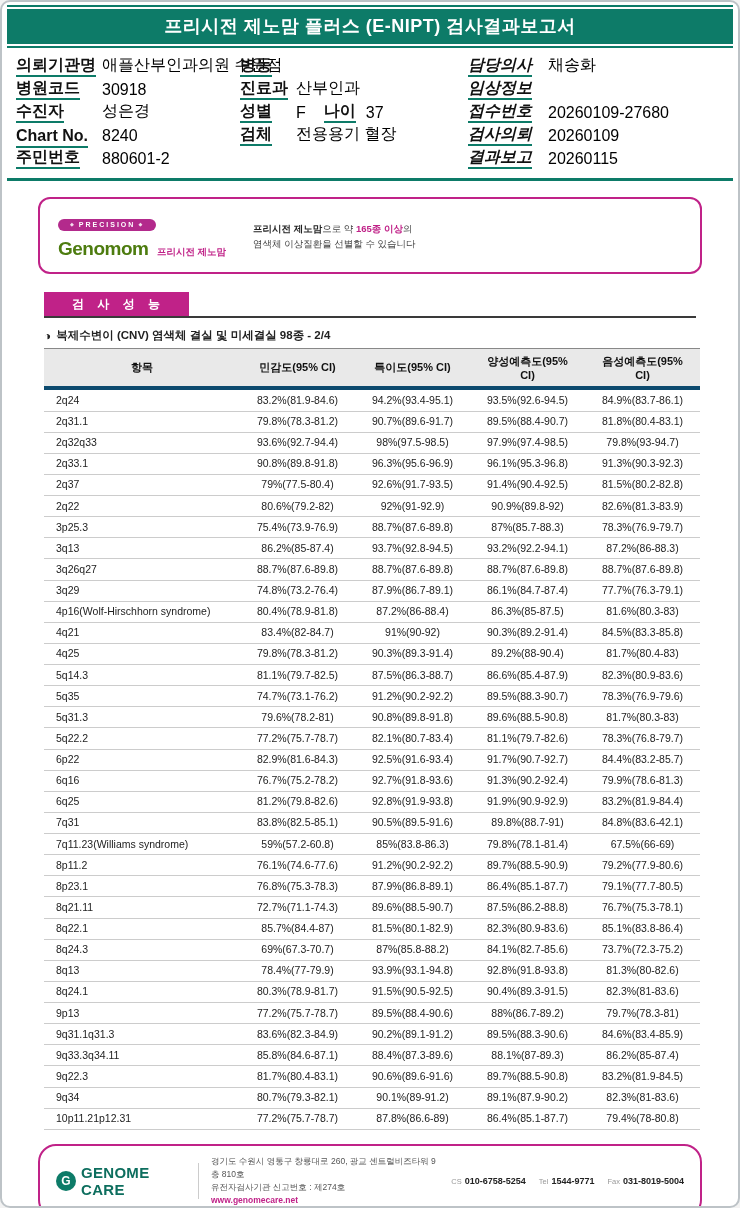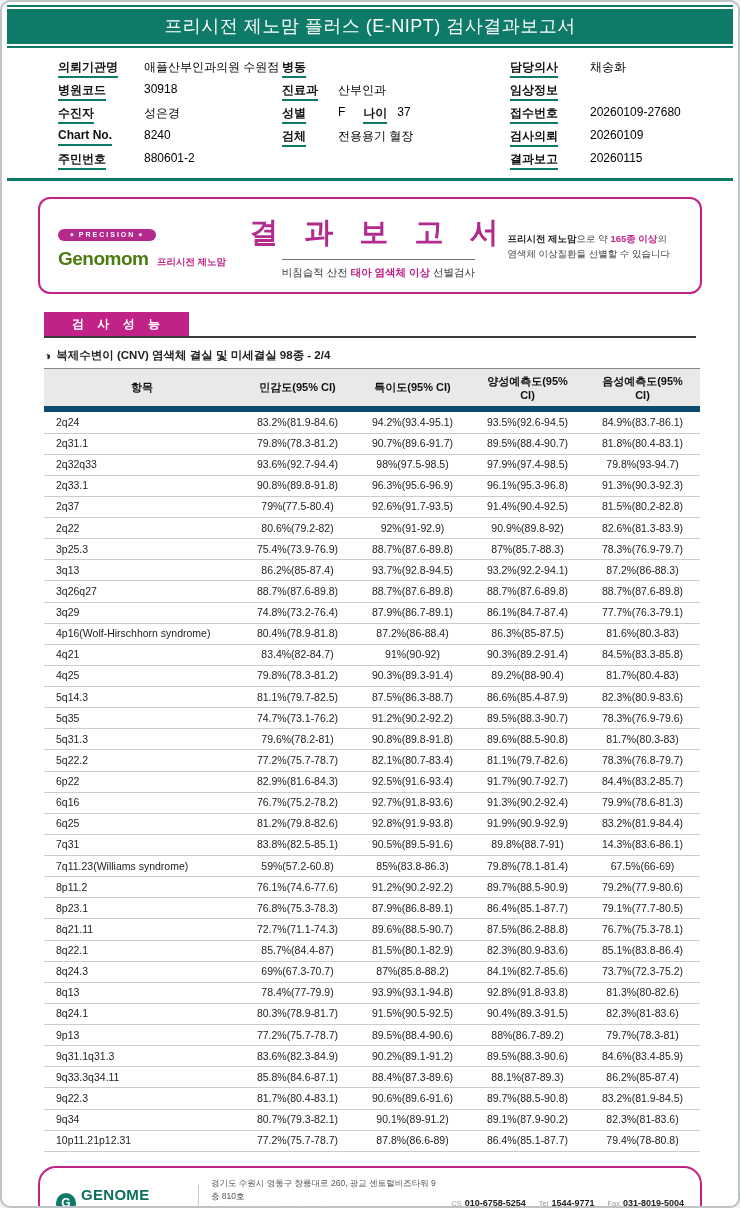--- a/index.html
+++ b/index.html
@@ -2,30 +2,30 @@
 <html><head>
 <meta charset="utf-8">
 <style>
   * { margin:0; padding:0; box-sizing:border-box; }
   html,body { background:#f2f2f2; }
   body { font-family:"Liberation Sans","DejaVu Sans",sans-serif; }
   .page { width:740px; height:1208px; background:#fff; border:2px solid #bdc3c7; border-radius:10px; overflow:hidden; position:relative; margin:0 auto; }
 
   
   .title-frame { margin:3px 5px 0; border-top:2px solid #0d7b68; border-bottom:2px solid #0d7b68; padding:2px 0; }
-  .title-bar { background:#0d7b68; color:#fff; text-align:center; font-size:18px; font-weight:normal; padding:5px 0 6px; letter-spacing:.5px; }
+  .title-bar { background:#0d7b68; color:#fff; text-align:center; font-size:18px; font-weight:bold; padding:5px 0 6px; letter-spacing:.5px; }
 
   
   .patient { display:flex; padding:11px 14px 2px; }
   .pcol0 { width:224px; } .pcol1 { width:228px; } .pcol2 { flex:1; }
-  .prow { display:flex; align-items:flex-start; margin-bottom:6px; height:17px; font-size:12px; white-space:nowrap;margin-left:42px; }
+  .prow { display:flex; align-items:flex-end; margin-bottom:6px; height:17px; font-size:16px; white-space:nowrap; }
   .plabel { font-weight:bold; color:#111; flex:0 0 auto; }
   .pcol0 .prow .plabel:first-child { width:86px; }
   .pcol1 .prow .plabel:first-child { width:56px; }
-  .pcol2 .prow .plabel:first-child { width:80px; }
+  .pcol2 .prow .plabel:first-child { width:80px;font-style:italic; }
   .plabel-text { border-bottom:2px solid #0d7b68; padding-bottom:2px; }
   .plabel.inline { margin-left:18px; margin-right:10px; }
   .pvalue { color:#000000; }
   .teal-rule { margin:2px 5px 0; border-bottom:3px solid #0d7b68; }
 
   
   .report-box { margin:16px 36px 0; border:2px solid #c02288; border-radius:12px; padding:14px 18px 12px; display:flex; align-items:center; }
   .logo-block { width:195px; }
   .badge { display:inline-block; background:#b32a8c; color:#fff; font-size:7px; font-weight:bold; letter-spacing:2px; padding:2.5px 9px; border-radius:9px; }
   .badge::before,.badge::after { content:"◆"; font-size:5px; vertical-align:1px; margin:0 3px; opacity:.85; }
@@ -40,21 +40,21 @@
   .tagline .b { font-weight:bold; color:#222; }
 
   
   .section-head { margin:18px 42px 0; border-bottom:2px solid #3a3a3a; line-height:0; }
   .section-title { display:inline-block; background:#c02288; color:#fff; font-size:12px; font-weight:bold; letter-spacing:5px; padding:5px 24px 5px 28px; line-height:1.2; }
   .bullet-line { margin:10px 42px 5px; font-size:11.5px; font-weight:600; color:#222; display:flex; align-items:center; gap:5px; }
   .bullet-icon { font-size:12px; line-height:1; }
 
   
   .perf-table { margin:3px 42px 0; width:656px; border-collapse:collapse; table-layout:fixed; }
-  .perf-table th { background:#e9e9e9; font-size:11px; font-weight:bold; color:#111; padding:5px 16px; border-top:1px solid #888; border-bottom:6px solid #0c4a6e; }
+  .perf-table th { background:#e9e9e9; font-size:11px; font-weight:bold; color:#111; padding:5px 16px; border-top:1px solid #888; border-bottom:4px solid #0c4a6e; }
   .perf-table th:first-child { width:196px; }
   .perf-table td { font-size:10.5px; color:#222; padding:3.5px 2px; border-bottom:1px solid #ccc; text-align:center; line-height:1.25; white-space:nowrap; }
   .perf-table td:first-child { text-align:left; padding-left:12px; }
 
   
   .footer-box { margin:14px 36px 0; border:2px solid #c02288; border-radius:18px; padding:9px 16px; display:flex; align-items:center; gap:12px; }
   .gc-logo { display:flex; align-items:center; gap:5px; width:130px; flex:0 0 auto; }
   .gc-circle { width:20px; height:20px; border-radius:50%; background:#0d7b68; color:#fff; font-weight:800; font-size:12px; display:flex; align-items:center; justify-content:center; flex:0 0 auto; }
   .gc-text { font-size:15px; font-weight:700; color:#0d6e5e; letter-spacing:.3px; }
   .v-divider { width:1px; height:36px; background:#ccc; flex:0 0 auto; }
@@ -142,24 +142,20 @@
   <div class="teal-rule"></div>
 
   <div class="report-box">
     <div class="logo-block">
       <span class="badge">PRECISION</span>
       <div class="brand-line">
         <span class="brand">Genomom</span>
         <span class="brand-sub">프리시전 제노맘</span>
       </div>
     </div>
-    <div class="center-block">
-      <div class="report-title">결 과 보 고 서</div>
-      <div class="report-subtitle"><span>비침습적 산전 </span><span class="hl">태아 염색체 이상</span><span> 선별검사</span></div>
-    </div>
     <div class="tagline"><span class="b">프리시전 제노맘</span><span>으로 약 </span><span class="hl">165종 이상</span><span>의</span><br><span>염색체 이상질환을 선별할 수 있습니다</span></div>
   </div>
 
   <div class="section-head">
     <span class="section-title">검 사 성 능</span>
   </div>
   <div class="bullet-line">
     <span class="bullet-icon">◑</span>
     <span>복제수변이 (CNV) 염색체 결실 및 미세결실 98종 - 2/4</span>
   </div>
@@ -313,21 +309,21 @@
           <td>81.2%(79.8-82.6)</td>
           <td>92.8%(91.9-93.8)</td>
           <td>91.9%(90.9-92.9)</td>
           <td>83.2%(81.9-84.4)</td>
         </tr>
         <tr>
           <td>7q31</td>
           <td>83.8%(82.5-85.1)</td>
           <td>90.5%(89.5-91.6)</td>
           <td>89.8%(88.7-91)</td>
-          <td>14.3%(83.6-86.1)</td>
+          <td>84.8%(83.6-42.1)</td>
         </tr>
         <tr>
           <td>7q11.23(Williams syndrome)</td>
           <td>59%(57.2-60.8)</td>
           <td>85%(83.8-86.3)</td>
           <td>79.8%(78.1-81.4)</td>
           <td>67.5%(66-69)</td>
         </tr>
         <tr>
           <td>8p11.2</td>

